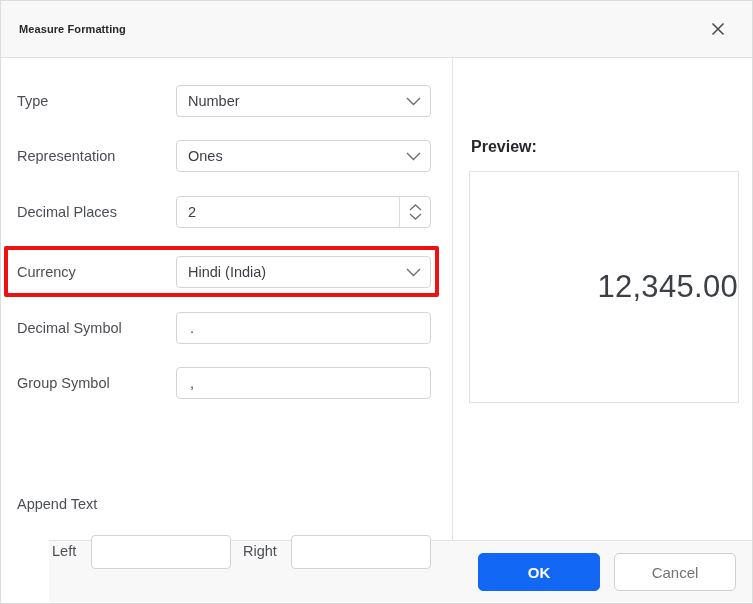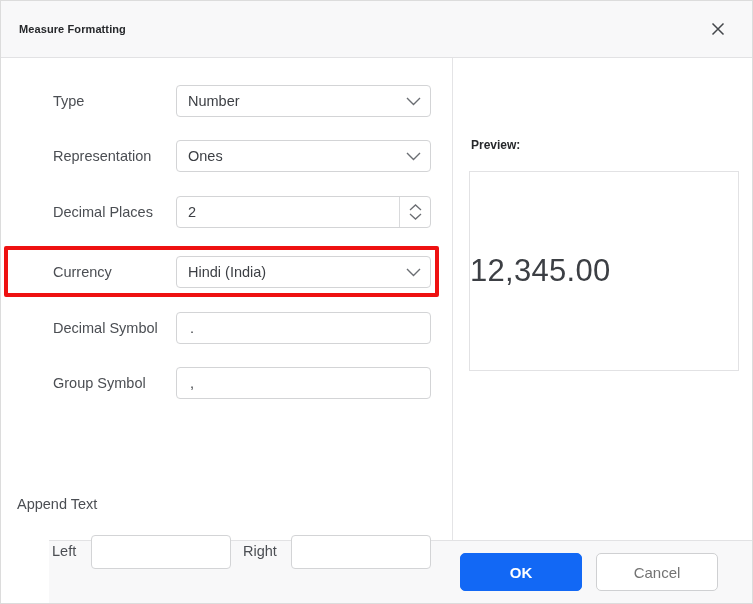--- a/index.html
+++ b/index.html
@@ -86,21 +86,20 @@
     height: 32px;
     display: flex;
     align-items: center;
   }
   .row-label {
     position: absolute;
     left: 16px;
     font-size: 14.5px;
     color: #4b4e53;
     white-space: nowrap;
-    margin-left: 36px;
   }
   .field {
     position: absolute;
     left: 175px;
     width: 255px;
     height: 32px;
     border: 1px solid #d3d4d6;
     border-radius: 4px;
     background: #ffffff;
     display: flex;
@@ -191,52 +190,52 @@
     border-radius: 2px;
     pointer-events: none;
     z-index: 5;
   }
 
   
   .preview-title {
     position: absolute;
     left: 18px;
     top: 80px;
-    font-size: 12px;
+    font-size: 16px;
     font-weight: bold;
     color: #26282b;
   }
   .preview-box {
     position: absolute;
     left: 16px;
     top: 113px;
     width: 270px;
-    height: 200px;
+    height: 232px;
     border: 1px solid #e2e2e4;
     background: #ffffff;
     display: flex;
     align-items: center;
-    justify-content: flex-start;
+    justify-content: flex-end;
   }
   .preview-value {
     font-size: 31px;
     color: #3c3f44;
     letter-spacing: 0.3px;
   }
 
   
   .dialog-footer {
     height: 63px;
     min-height: 63px;
     background: #f8f8f9;
     border-top: 1px solid #e2e2e4;
     display: flex;
     align-items: center;
     justify-content: flex-end;
-    padding-right: 34px;
+    padding-right: 16px;
     gap: 14px;
     margin-left: 48px;
   }
   .btn {
     height: 38px;
     border-radius: 5px;
     font-family: "Liberation Sans", sans-serif;
     font-size: 15px;
     cursor: pointer;
     display: flex;

